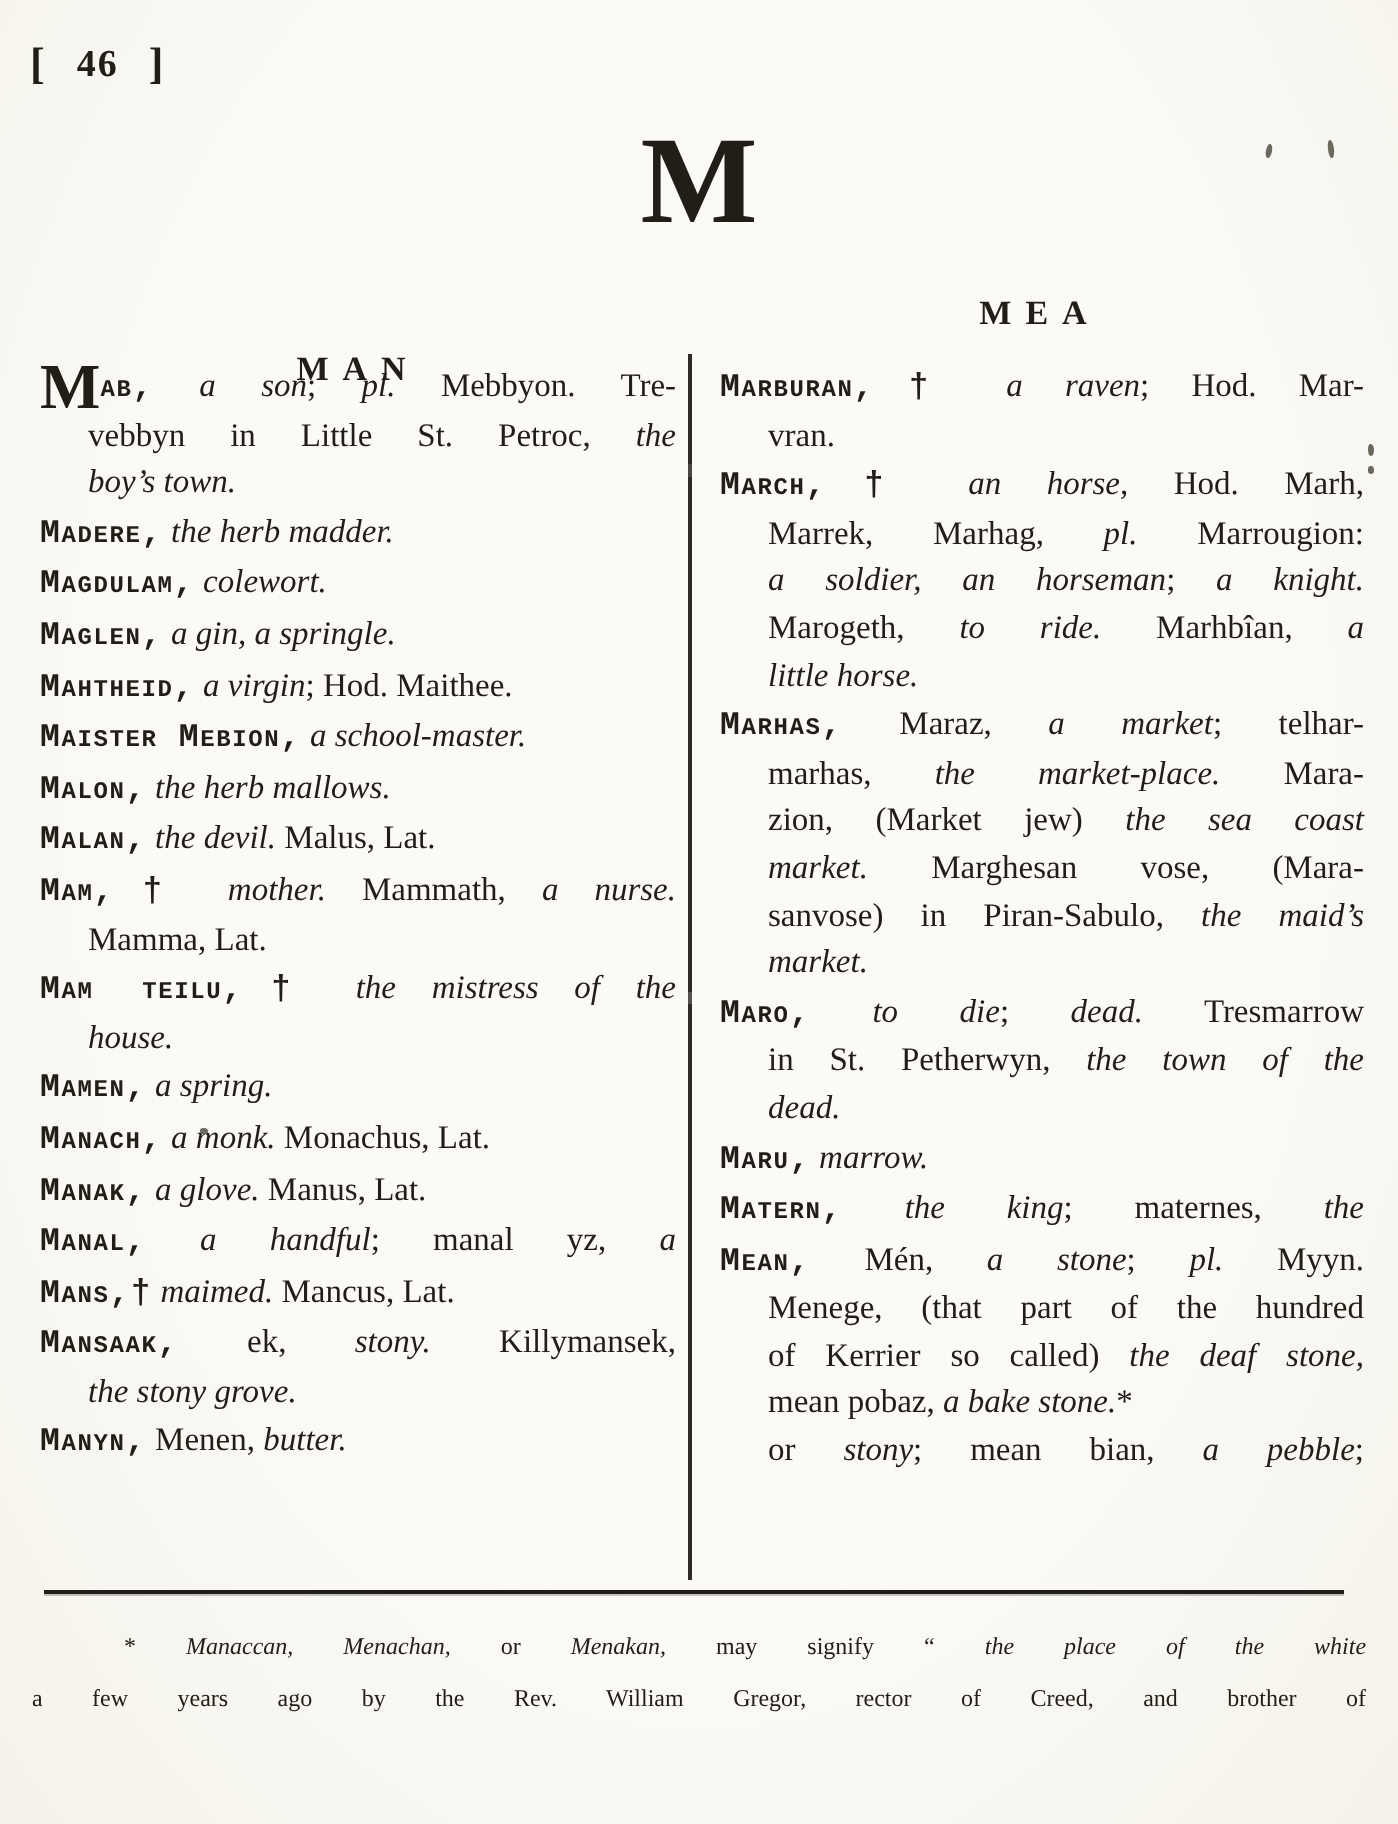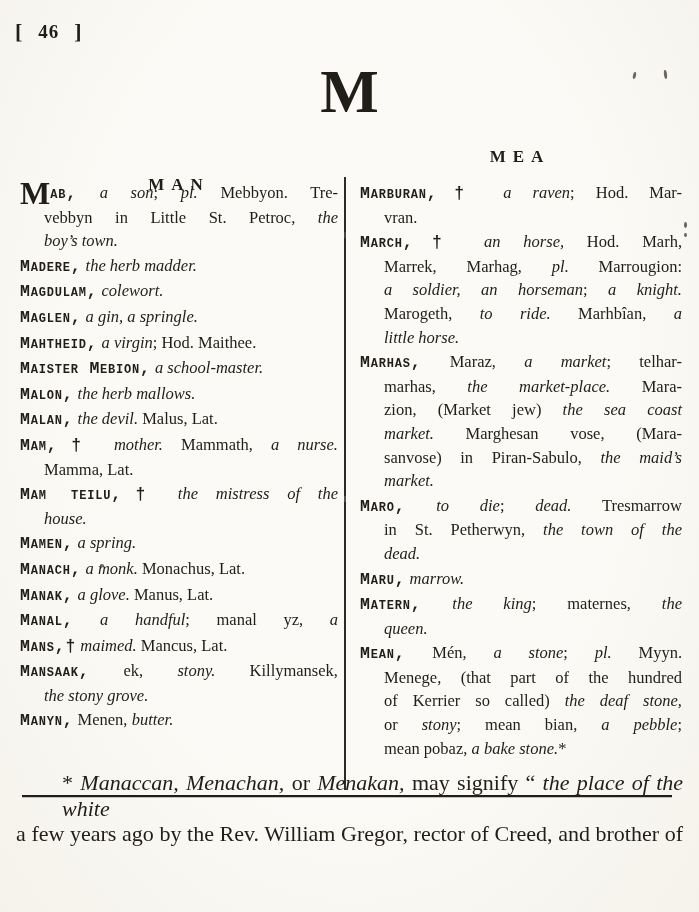--- a/index.html
+++ b/index.html
@@ -30,22 +30,22 @@
   .seg-r{}
   .seg-i{font-style:italic;}
   .seg-sc{font-variant:small-caps;letter-spacing:.8px;font-weight:600;font-family:Liberation Mono, monospace;}
   .seg-cap{font-size:32px;font-weight:600;line-height:0;vertical-align:-6px;letter-spacing:0;}
   
   .divider{position:absolute;left:344px;top:177px;width:2px;height:613px;
     background:linear-gradient(#2e2b26 0 9%, #4a463f 9% 10%, #2e2b26 10% 52%, #55514a 52% 53%, #2e2b26 53% 100%);}
   .rule{position:absolute;left:22px;top:795px;width:650px;height:2px;background:#211e19;
     box-shadow:0 1px 0 rgba(33,30,25,.25);}
   
-  .footnote{position:absolute;left:16px;top:770px;width:667px;
-    font-size:22px;line-height:25.5px;}
+  .footnote{position:absolute;left:16px;top:811px;width:667px;
+    font-size:12px;line-height:25.5px;}
   .fline{display:block;text-align:justify;text-align-last:justify;}
   .fline.indent{padding-left:46px;}
   
   .speck{position:absolute;background:#6d675c;border-radius:45% 55% 50% 50%;}
   .speck.s1{left:633px;top:72px;width:3px;height:7px;transform:rotate(12deg);}
   .speck.s2{left:664px;top:70px;width:3px;height:9px;transform:rotate(-6deg);}
   .speck.s3{left:684px;top:222px;width:3px;height:6px;}
   .speck.s4{left:684px;top:233px;width:3px;height:4px;}
   .speck.s5{left:100px;top:564px;width:4px;height:3px;}
 </style>
@@ -145,28 +145,27 @@
       <p class="entry">
         <span class="line"><span class="seg-sc">Maro,</span><span class="seg-r"> </span><span class="seg-i">to die</span><span class="seg-r">; </span><span class="seg-i">dead.</span><span class="seg-r"> Tresmarrow</span></span>
         <span class="line cont"><span class="seg-r">in St. Petherwyn, </span><span class="seg-i">the town of the</span></span>
         <span class="line cont last"><span class="seg-i">dead.</span></span>
       </p>
       <p class="entry">
         <span class="line last"><span class="seg-sc">Maru,</span><span class="seg-r"> </span><span class="seg-i">marrow.</span></span>
       </p>
       <p class="entry">
         <span class="line"><span class="seg-sc">Matern,</span><span class="seg-r"> </span><span class="seg-i">the king</span><span class="seg-r">; maternes, </span><span class="seg-i">the</span></span>
-        <span class="line cont last"><span class="seg-i">queen.</span></span>
       </p>
       <p class="entry">
         <span class="line"><span class="seg-sc">Mean,</span><span class="seg-r"> Mén, </span><span class="seg-i">a stone</span><span class="seg-r">; </span><span class="seg-i">pl.</span><span class="seg-r"> Myyn.</span></span>
         <span class="line cont"><span class="seg-r">Menege, (that part of the hundred</span></span>
         <span class="line cont"><span class="seg-r">of Kerrier so called) </span><span class="seg-i">the deaf stone,</span></span>
+        <span class="line cont last"><span class="seg-r">mean pobaz, </span><span class="seg-i">a bake stone.</span><span class="seg-r">*</span></span>
         <span class="line cont"><span class="seg-r">or </span><span class="seg-i">stony</span><span class="seg-r">; mean bian, </span><span class="seg-i">a pebble</span><span class="seg-r">;</span></span>
-        <span class="line cont last"><span class="seg-r">mean pobaz, </span><span class="seg-i">a bake stone.</span><span class="seg-r">*</span></span>
       </p>
     </div>
 
   <div class="rule"></div>
 
   <div class="footnote">
       <span class="fline indent"><span class="seg-r">*  </span><span class="seg-i">Manaccan, Menachan,</span><span class="seg-r"> or </span><span class="seg-i">Menakan,</span><span class="seg-r"> may signify “ </span><span class="seg-i">the place of the white</span></span>
       <span class="fline"><span class="seg-r">a few years ago by the Rev. William Gregor, rector of Creed, and brother of</span></span>
     </div>
 

